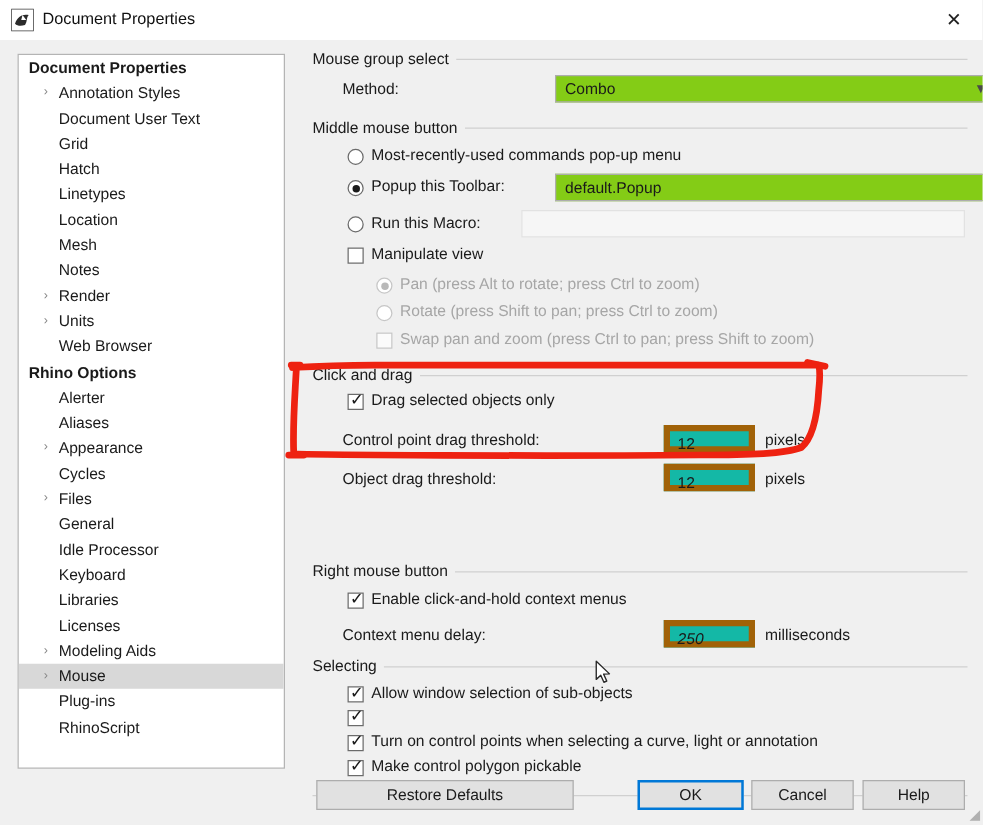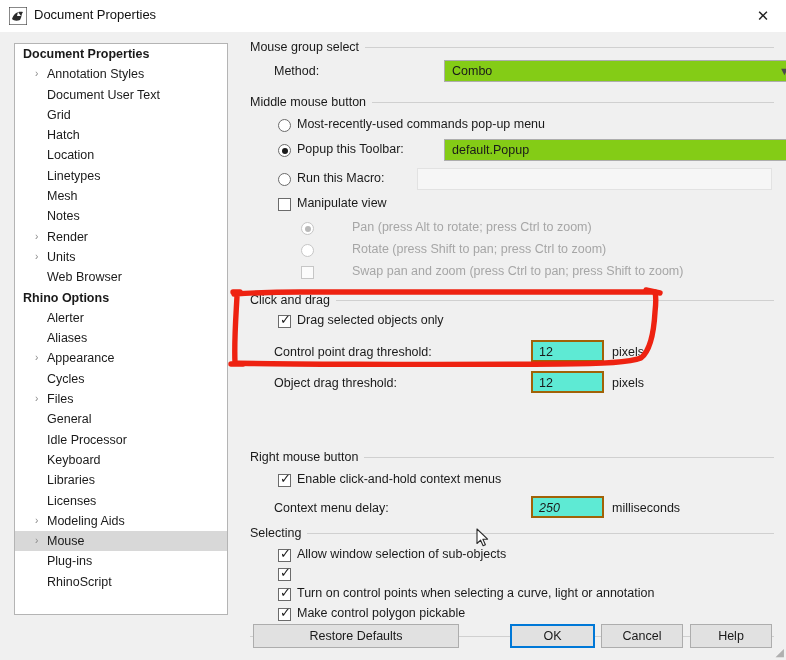--- a/index.html
+++ b/index.html
@@ -78,21 +78,21 @@
   .group-rule{
     position:absolute;
     height:1px;background:#d0d0d0;
     z-index:1;
   }
   .lbl{
     position:absolute;
     font-size:12.5px;color:#1a1a1a;
     white-space:nowrap;
   }
-  .lbl.dis{color:#a6a6a6;margin-left:32px;}
+  .lbl.dis{color:#a6a6a6;}
 
   
   .combo{
     position:absolute;
     height:22px;
     background:#84cc16;
     border:1px solid #adadad;
     box-sizing:border-box;
     font-size:12.5px;
     color:#1a1a1a;
@@ -100,22 +100,22 @@
   }
   .combo .ctext{position:absolute;left:7px;top:3px;white-space:nowrap;}
   .combo .carrow{
     position:absolute;right:8px;top:0;height:20px;line-height:20px;
     color:#4a4a4a;font-size:11px;
   }
   
   .tbox{
     position:absolute;
     height:22px;
-    background:#5eead4;
-    border:2px solid #a16207;
+    background:#14b8a6;
+    border:5px solid #a16207;
     box-sizing:border-box;
     font-size:12.5px;
     color:#1a1a1a;
   }
   .tbox .ttext{position:absolute;left:6px;top:3px;}
   .tbox.dis{background:#f6f6f6;border:1px solid #e2e2e2;}
 
   
   .cb{
     position:absolute;width:13px;height:13px;
@@ -193,22 +193,22 @@
 </div>
 
 <div id="client">
 
   <div id="tree-panel">
       <div class="tree-row group"><span>Document Properties</span></div>
       <div class="tree-row child"><span class="chev">›</span><span>Annotation Styles</span></div>
       <div class="tree-row child"><span>Document User Text</span></div>
       <div class="tree-row child"><span>Grid</span></div>
       <div class="tree-row child"><span>Hatch</span></div>
+      <div class="tree-row child"><span>Linetypes</span></div>
       <div class="tree-row child"><span>Location</span></div>
-      <div class="tree-row child"><span>Linetypes</span></div>
       <div class="tree-row child"><span>Mesh</span></div>
       <div class="tree-row child"><span>Notes</span></div>
       <div class="tree-row child"><span class="chev">›</span><span>Render</span></div>
       <div class="tree-row child"><span class="chev">›</span><span>Units</span></div>
       <div class="tree-row child"><span>Web Browser</span></div>
       <div class="tree-row group"><span>Rhino Options</span></div>
       <div class="tree-row child"><span>Alerter</span></div>
       <div class="tree-row child"><span>Aliases</span></div>
       <div class="tree-row child"><span class="chev">›</span><span>Appearance</span></div>
       <div class="tree-row child"><span>Cycles</span></div>

